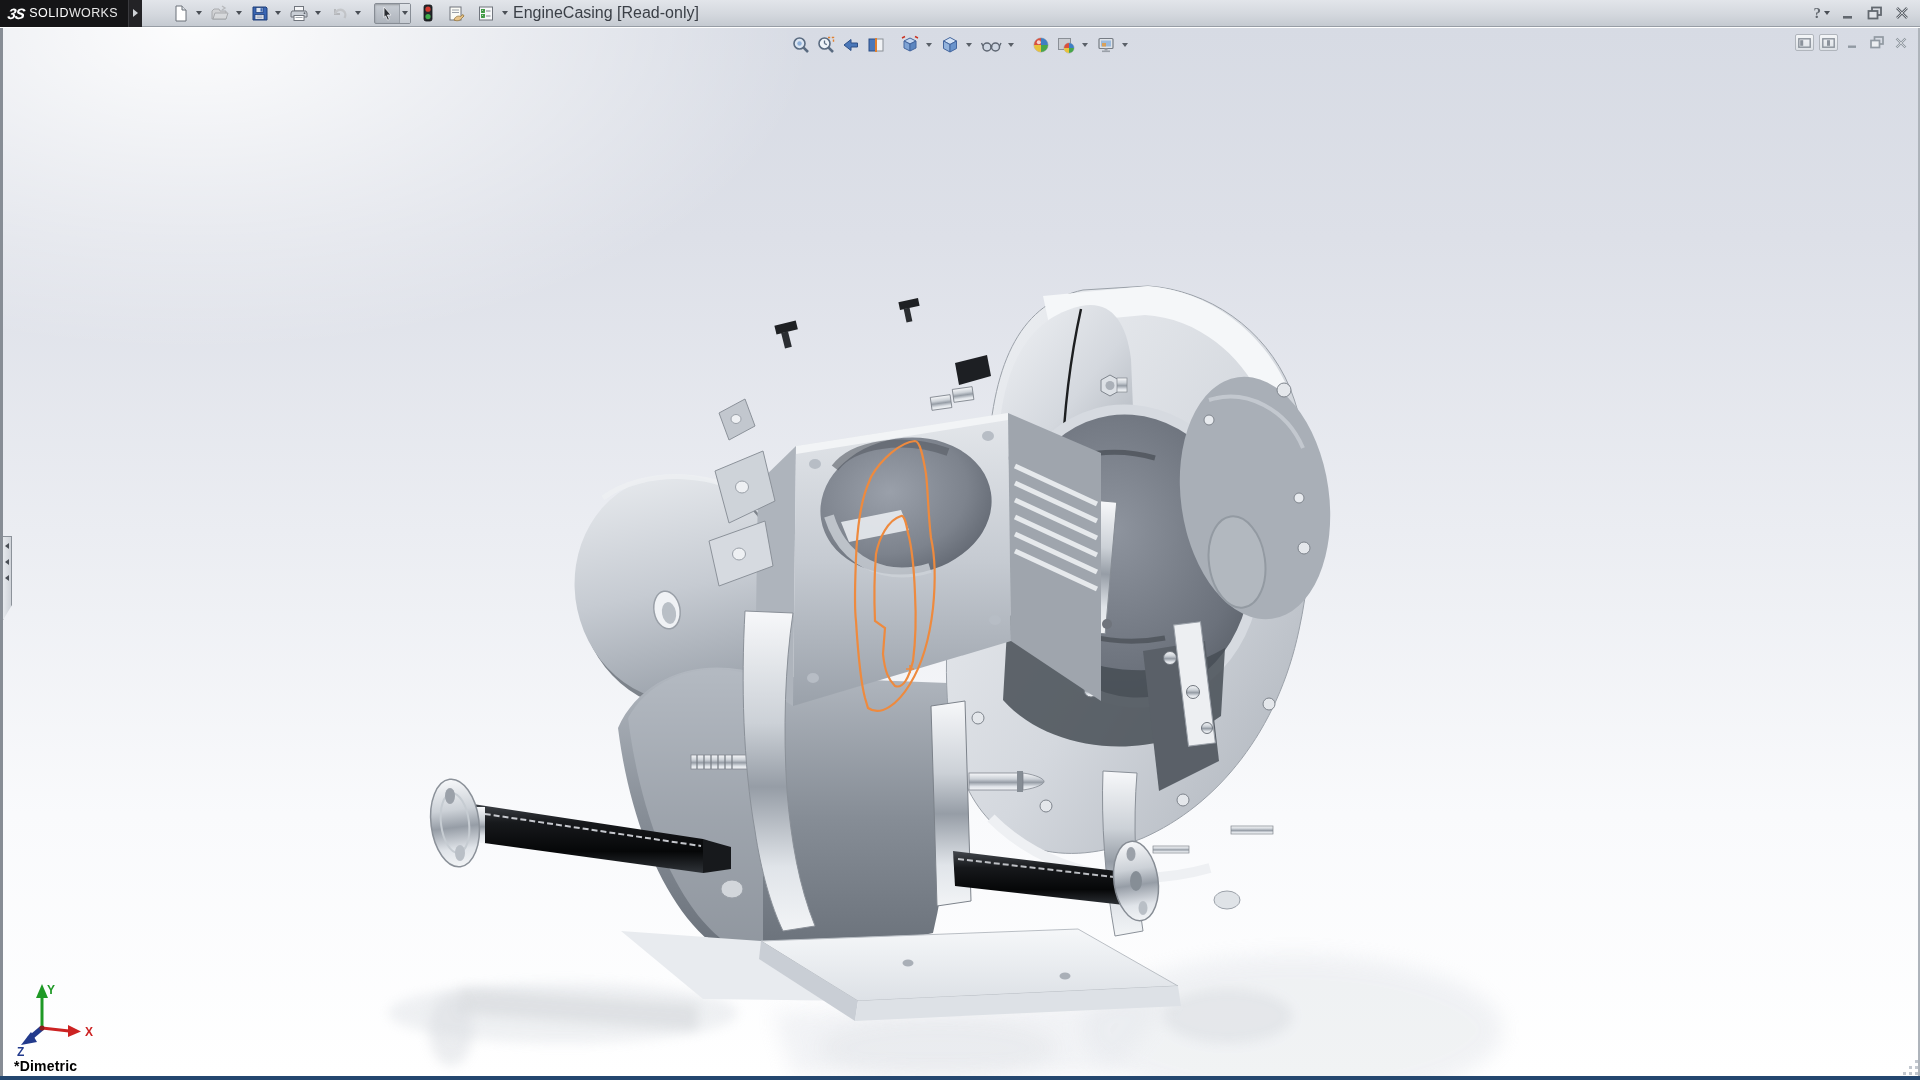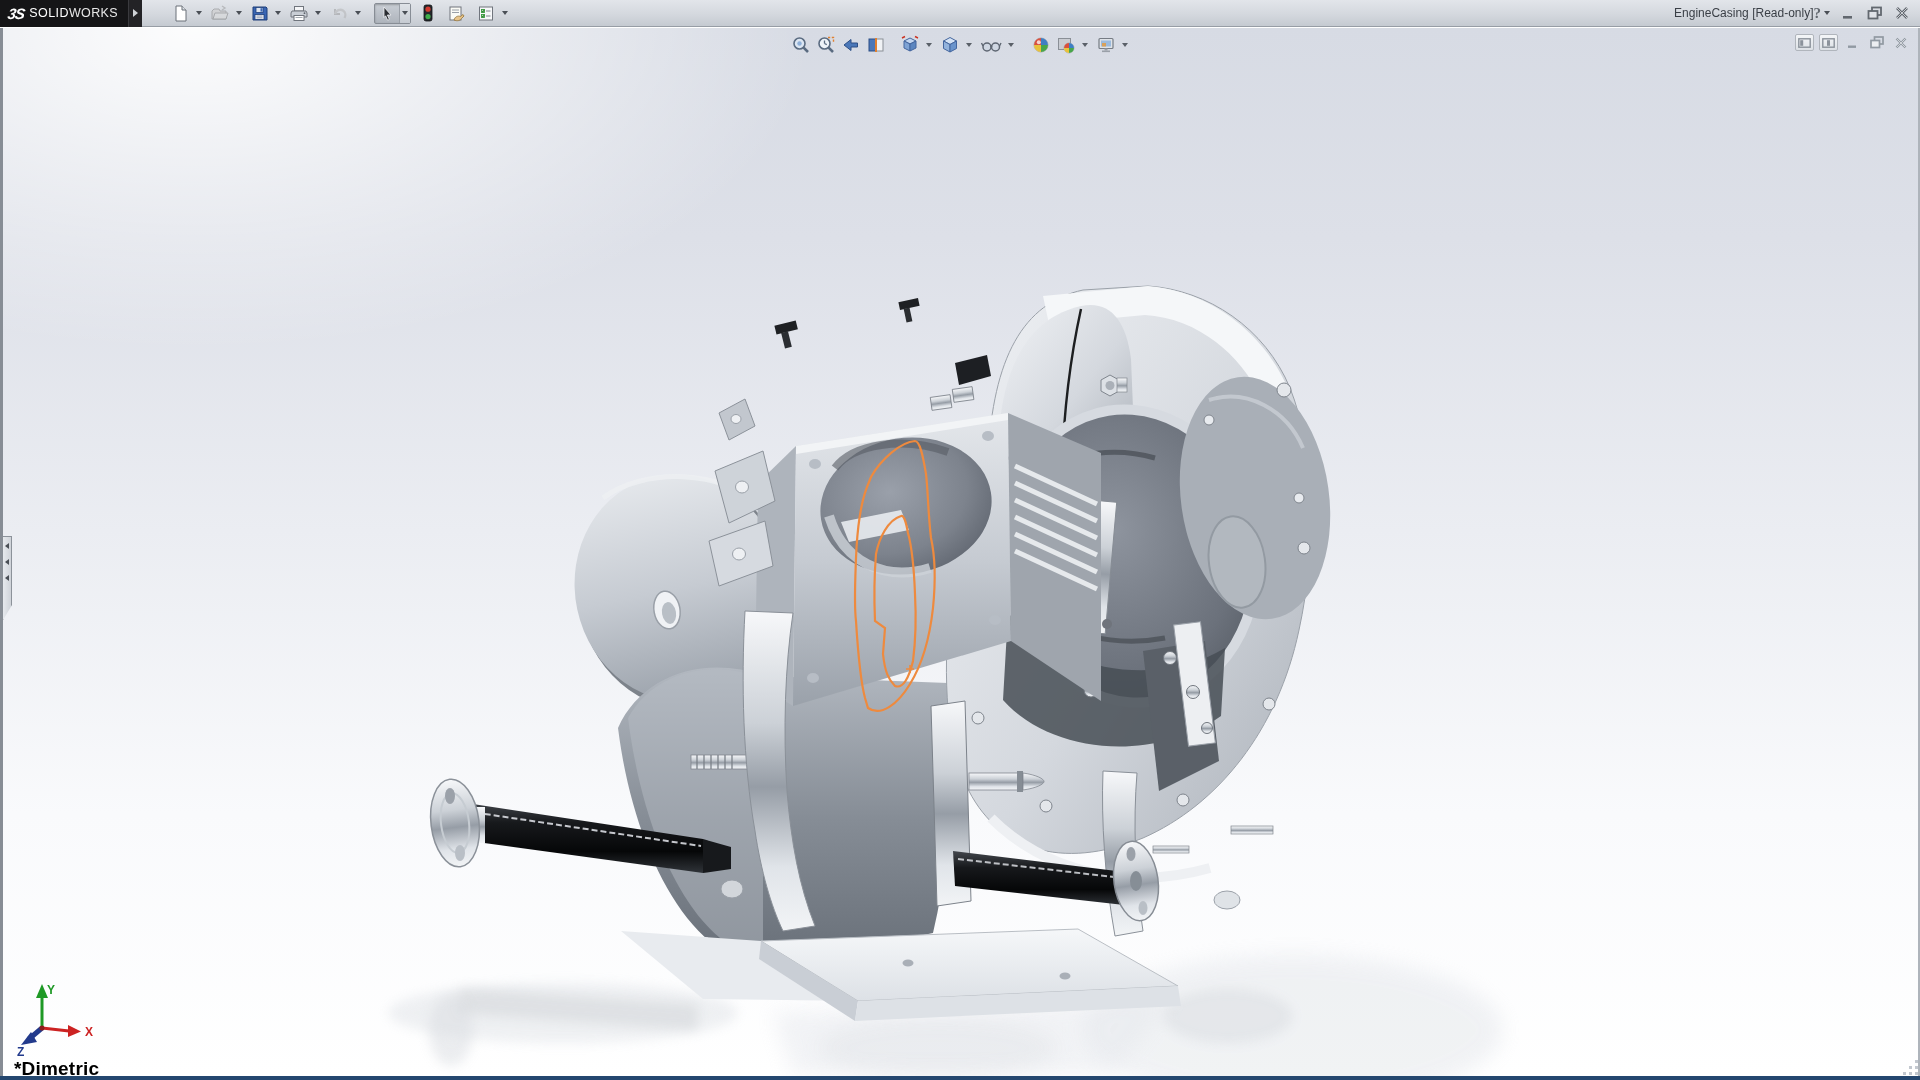--- a/index.html
+++ b/index.html
@@ -24,21 +24,21 @@
   .menuexpand{height:27px;width:14px;background:#232326;border-left:1px solid #3a3a3e;display:flex;align-items:center;justify-content:center;flex:none;cursor:pointer}
   .menuexpand .tri{width:0;height:0;border-left:5px solid #cfd2d6;border-top:4px solid transparent;border-bottom:4px solid transparent}
   .tools{display:flex;align-items:center;margin-left:28px;gap:2px;flex:none}
   .tbtn{display:flex;align-items:center;padding:2px 2px;border-radius:2px;cursor:pointer}
   .tbtn svg{display:block}
   .grayed{opacity:.45;filter:grayscale(.9)}
   .dd{width:0;height:0;border-left:3.5px solid transparent;border-right:3.5px solid transparent;border-top:4px solid #4a4f56;margin:0 5px 0 3px}
   .selwrap{display:flex;align-items:stretch;margin-left:6px;border:1px solid #878d95;border-radius:2px;background:linear-gradient(180deg,#c9ced5,#aeb4bc);box-shadow:inset 0 1px 2px rgba(0,0,0,.25)}
   .selwrap .tbtn{padding:1px 4px}
   .selwrap .ddbtn{display:flex;align-items:center;border-left:1px solid #9aa0a8;padding:0 2px;background:linear-gradient(180deg,#dfe3e8,#c6cbd2)}
-  .title{flex:1;text-align:right;font-size:12px;color:#3a3f46;white-space:nowrap;overflow:hidden}
+  .title{flex:1;text-align:left;font-size:16px;color:#3a3f46;white-space:nowrap;overflow:hidden}
   .winctl{display:flex;align-items:center;gap:10px;padding-right:10px;flex:none}
   .helpbtn{display:flex;align-items:center;gap:3px;cursor:pointer}
   .helpq{color:#62686f;font-weight:bold;font-size:15px;font-family:"Liberation Serif",serif}
   .wbtn{cursor:pointer;display:flex;align-items:center;justify-content:center}
 
   
   .viewport{position:absolute;top:28px;left:0;right:0;bottom:4px;
     background:
       radial-gradient(ellipse 1000px 520px at 10% 0%, rgba(255,255,255,.95), rgba(255,255,255,0) 62%),
       linear-gradient(180deg,#d7dbe4 0%,#dde0e8 20%,#ebedf2 48%,#f9fafc 75%,#ffffff 100%);
@@ -57,21 +57,21 @@
     background:linear-gradient(180deg,#f4f6f8,#dce0e5);display:flex;align-items:center;justify-content:center;cursor:pointer}
 
   
   .paneltab{position:absolute;left:0;top:508px;width:9px;height:84px;background:linear-gradient(90deg,#e6e9ed,#cfd3d9);
     border:1px solid #8c929a;border-left:none;clip-path:polygon(0 0,100% 0,100% 82%,0 100%);
     display:flex;flex-direction:column;align-items:center;justify-content:flex-start;gap:10px;padding-top:6px;cursor:pointer}
   .paneltab .tri{width:0;height:0;border-right:4px solid #4a4f56;border-top:3.5px solid transparent;border-bottom:3.5px solid transparent}
 
   
   .triad{position:absolute;left:6px;top:952px}
-  .orientlabel{position:absolute;left:11px;top:1030px;font-size:19px;font-weight:600;color:#000;letter-spacing:.2px}
+  .orientlabel{position:absolute;left:11px;top:1030px;font-size:14px;font-weight:600;color:#000;letter-spacing:.2px}
 
   
   .bottomborder{position:absolute;left:0;right:0;bottom:0;height:4px;background:var(--bottom-border)}
   .grip{position:absolute;right:2px;bottom:5px;width:24px;height:16px}
   .grip i{position:absolute;width:3px;height:3px;background:#c3c8cf;border-radius:0}
 </style>
 </head>
 <body>
 
 <div class="app">

